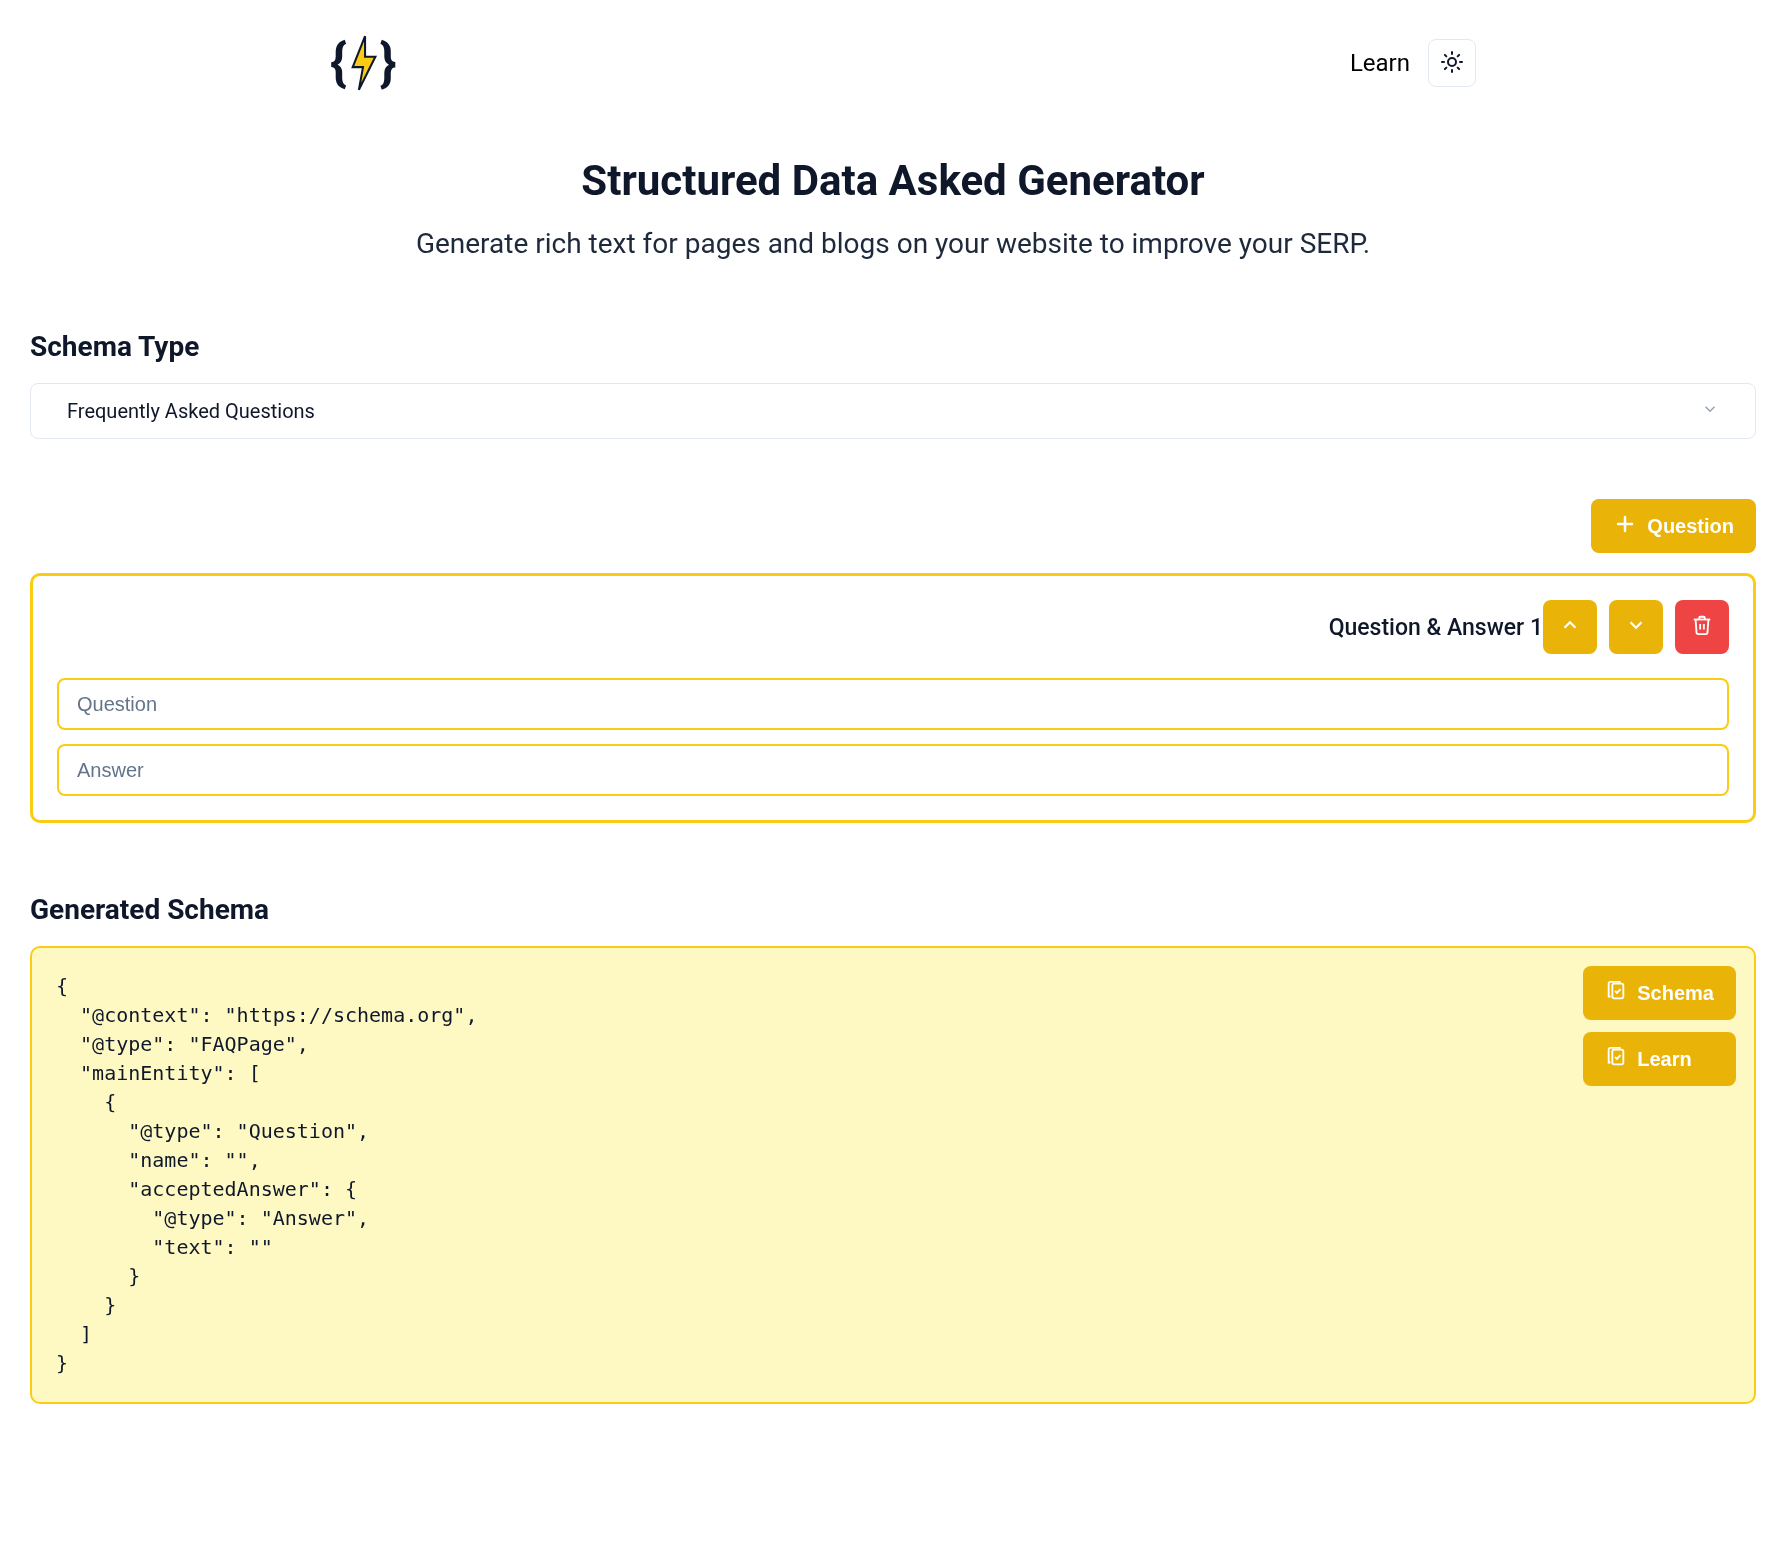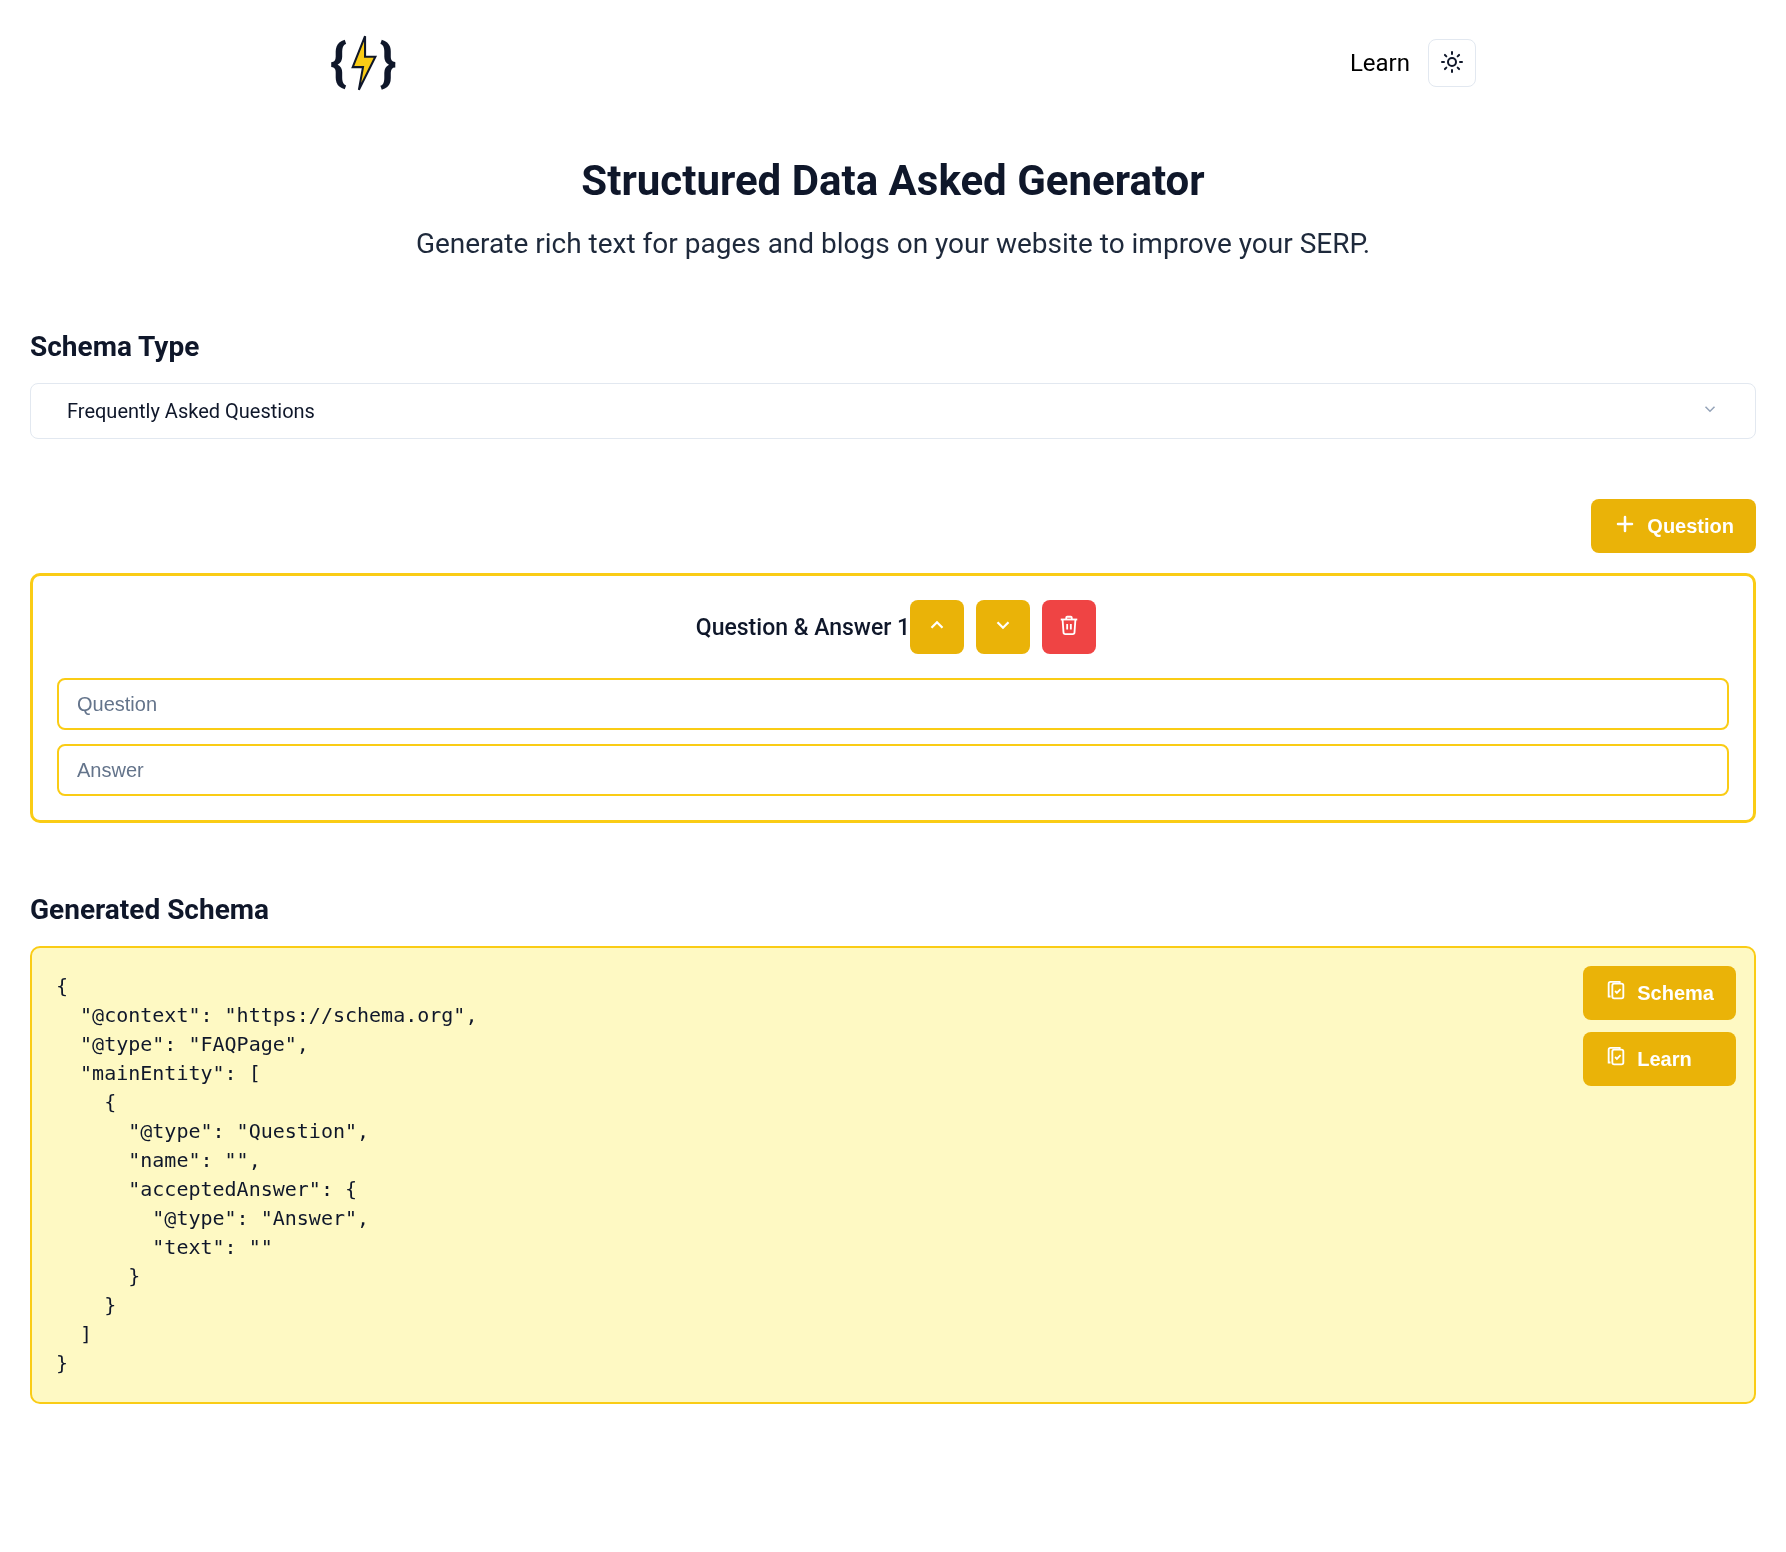--- a/index.html
+++ b/index.html
@@ -136,21 +136,21 @@
 
   .qa-card {
     border: 3px solid #facc15;
     border-radius: 10px;
     padding: 24px;
     margin-bottom: 70px;
   }
   .qa-head {
     display: flex;
     align-items: center;
-    justify-content: center;
+    justify-content: flex-end;
     margin-bottom: 24px;
     margin-left: 6px;
   }
   .qa-title {
     font-size: 23px;
     font-weight: 500;
     color: #0f172a;
   }
   .qa-actions {
     display: flex;

